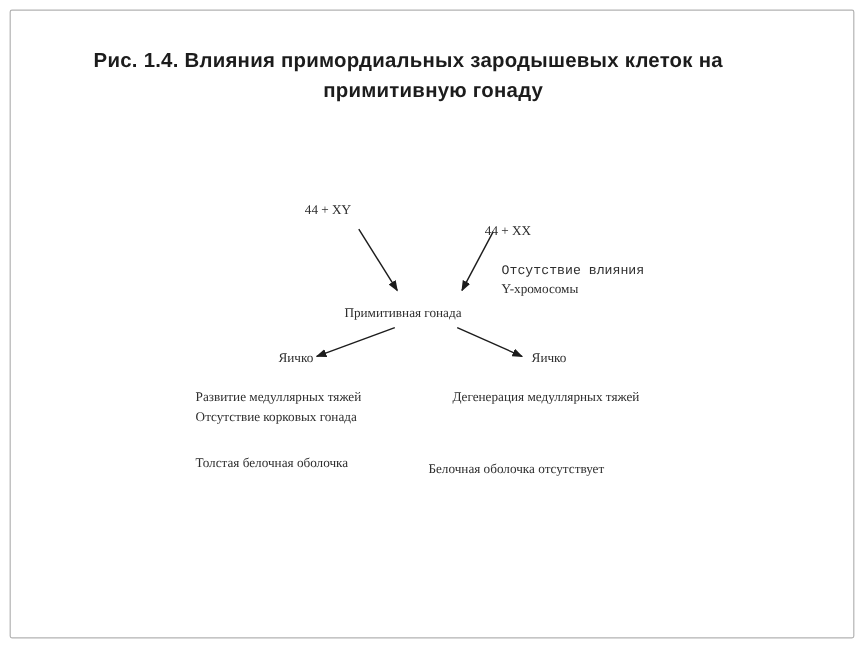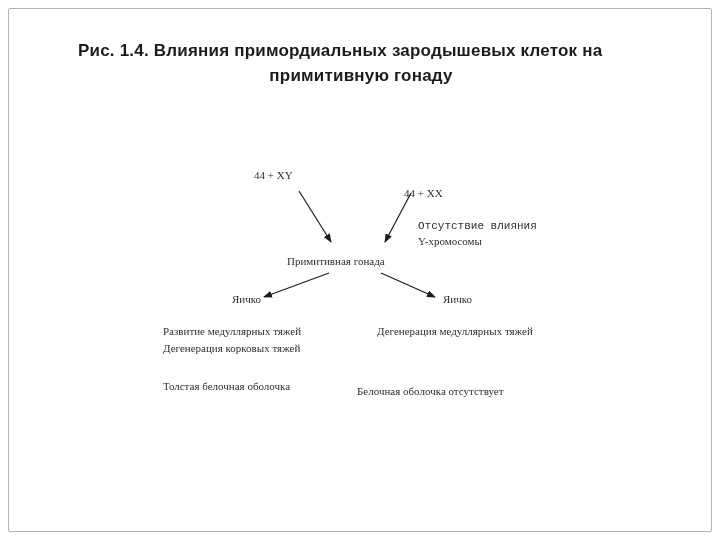--- a/index.html
+++ b/index.html
@@ -84,21 +84,21 @@
   <div class="lbl" style="left:418px; top:219px;font-family:Liberation Mono, monospace;">Отсутствие влияния</div>
   <div class="lbl" style="left:418px; top:234px;">Y-хромосомы</div>
 
   <div class="lbl" style="left:287px; top:254px;">Примитивная гонада</div>
 
   <div class="lbl" style="left:232px; top:292px;">Яичко</div>
 
   <div class="lbl" style="left:443px; top:292px;">Яичко</div>
 
   <div class="lbl" style="left:163px; top:324px;">Развитие медуллярных тяжей</div>
-  <div class="lbl" style="left:163px; top:341px;">Дегенерация корковых тяжей</div>
+  <div class="lbl" style="left:163px; top:341px;">Отсутствие корковых гонада</div>
 
   <div class="lbl" style="left:357px; top:324px;margin-left:20px;">Дегенерация медуллярных тяжей</div>
 
   <div class="lbl" style="left:163px; top:379px;">Толстая белочная оболочка</div>
 
   <div class="lbl" style="left:357px; top:384px;">Белочная оболочка отсутствует</div>
 
 </div>
 
 </body></html>

